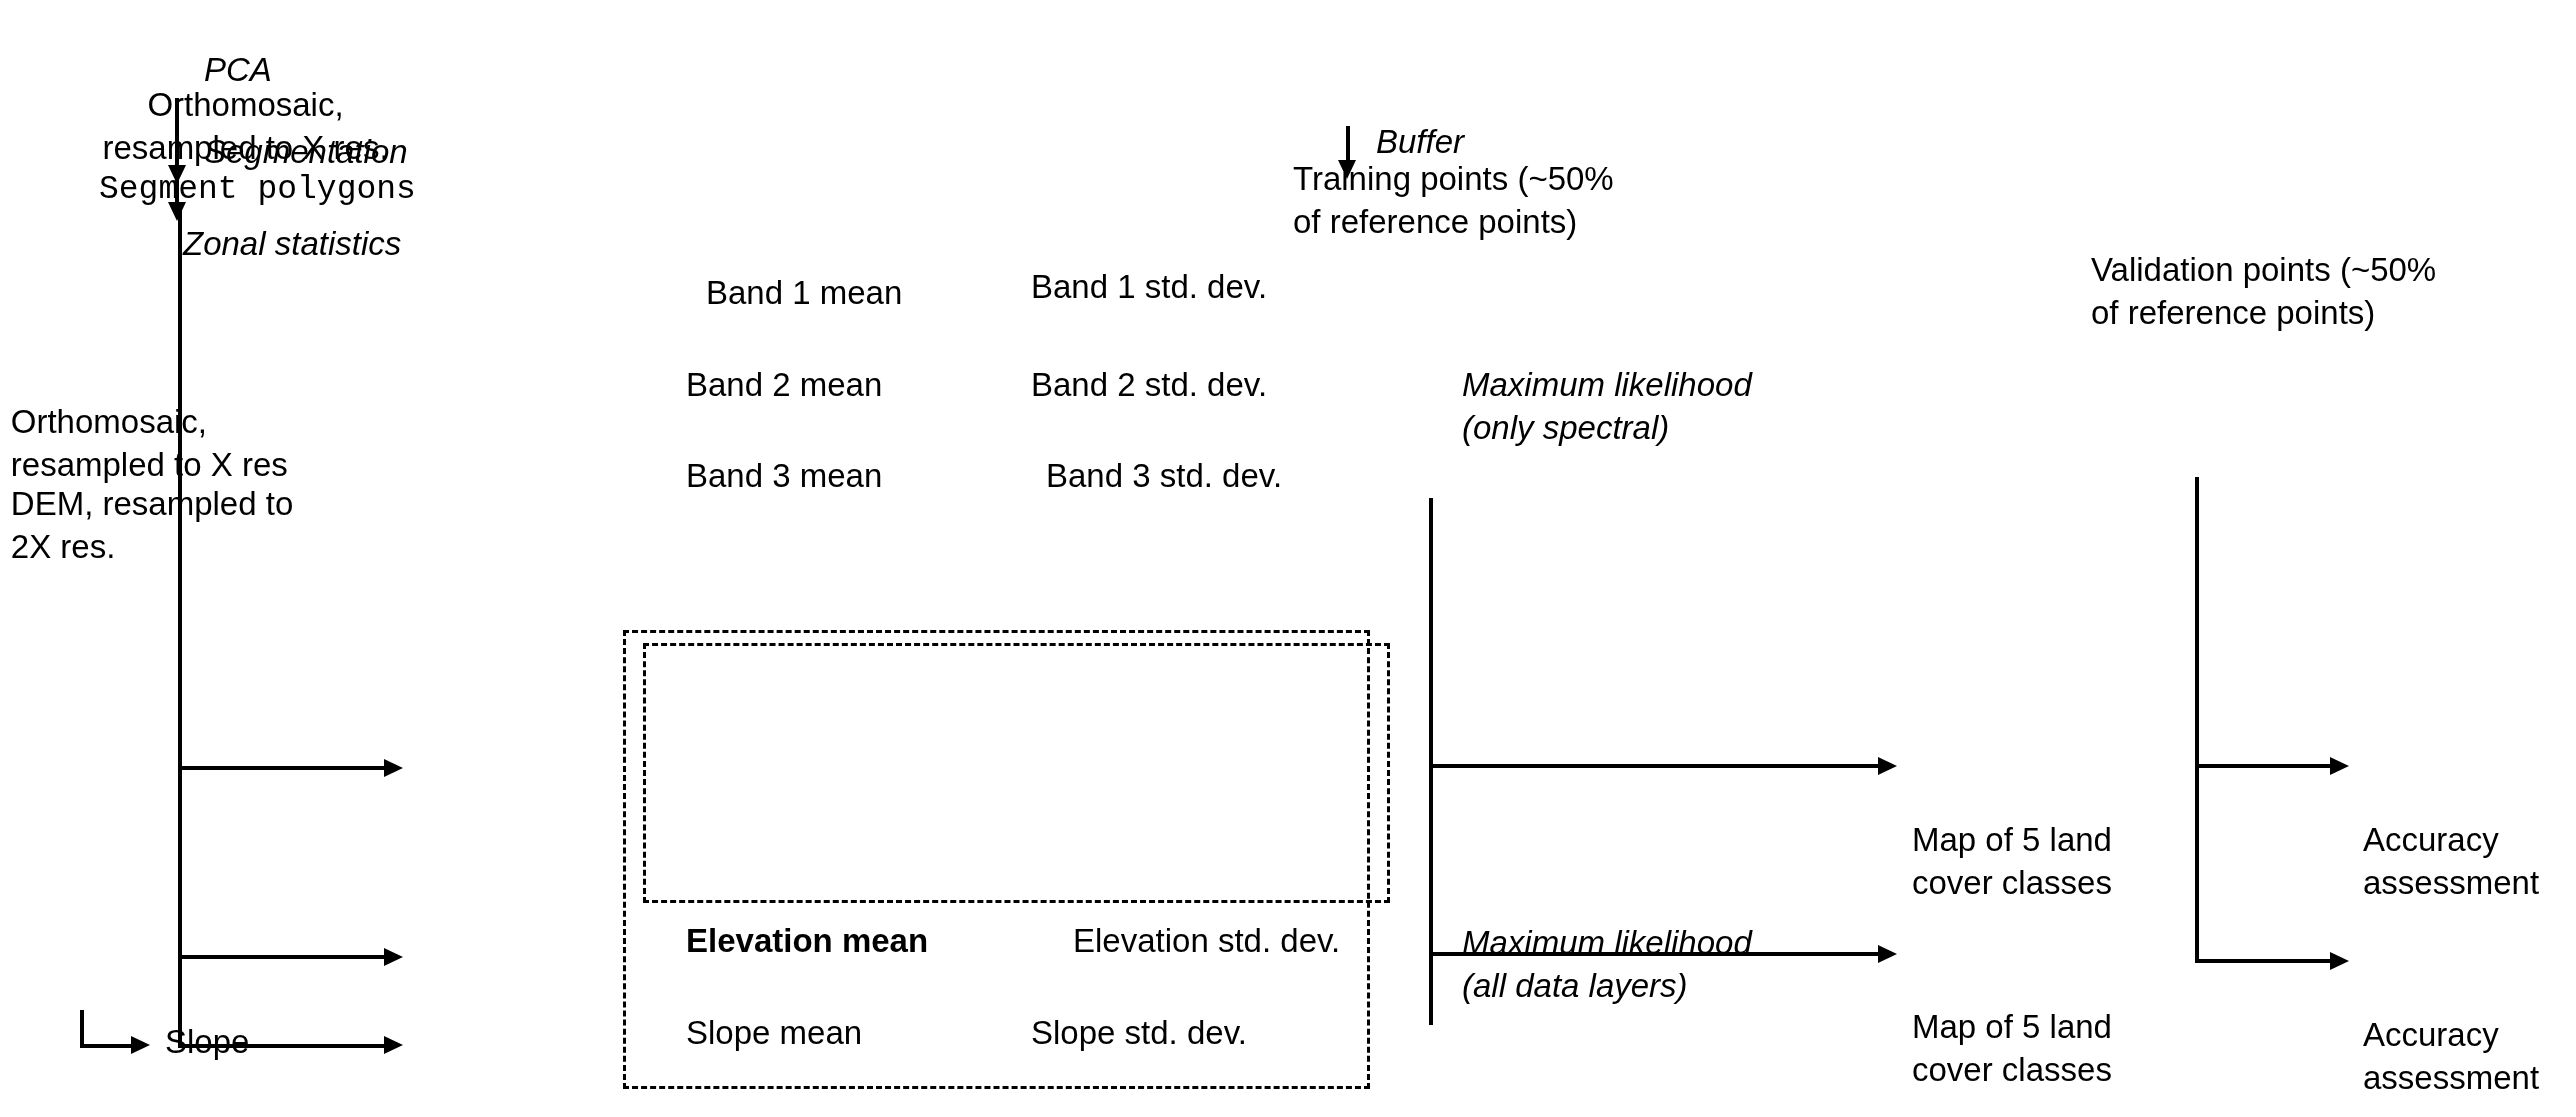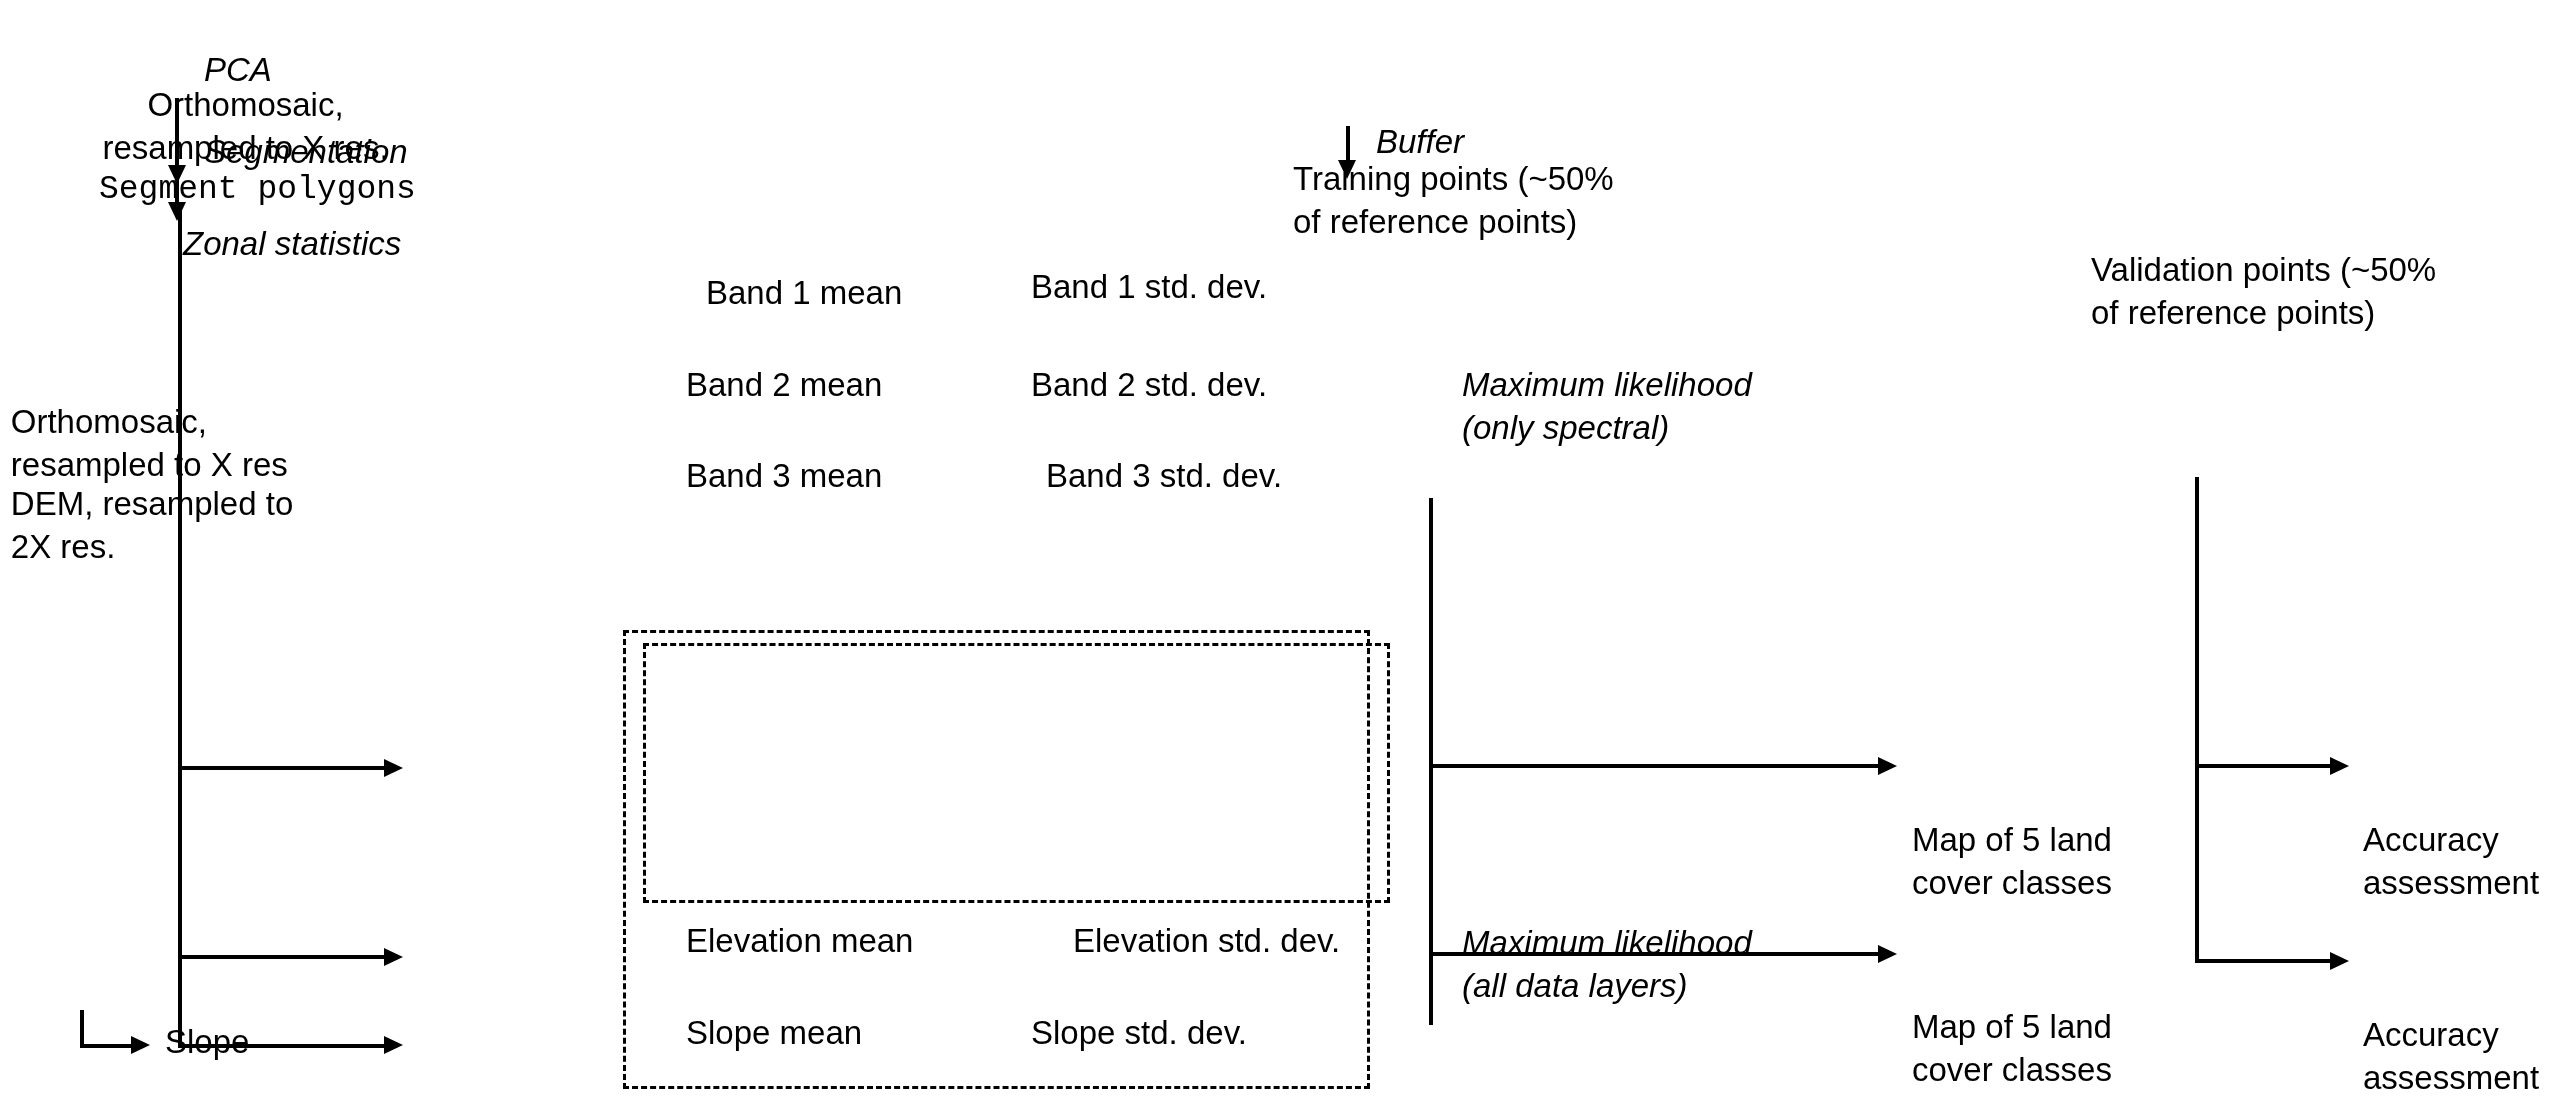--- a/index.html
+++ b/index.html
@@ -123,21 +123,21 @@
 
   <div class="lbl" style="left:686px; top:271px;margin-left:20px;">Band 1 mean</div>
   <div class="lbl" style="left:1031px; top:265px;">Band 1 std. dev.</div>
 
   <div class="lbl" style="left:686px; top:363px;">Band 2 mean</div>
   <div class="lbl" style="left:1031px; top:363px;">Band 2 std. dev.</div>
 
   <div class="lbl" style="left:686px; top:454px;">Band 3 mean</div>
   <div class="lbl" style="left:1046px; top:454px;">Band 3 std. dev.</div>
 
-  <div class="lbl" style="left:686px; top:919px;">Elevation mean</div>
+  <div class="lbl" style="left:686px; top:919px;font-weight:bold;">Elevation mean</div>
   <div class="lbl" style="left:1031px; top:919px;margin-left:42px;">Elevation std. dev.</div>
 
   <div class="lbl" style="left:686px; top:1011px;">Slope mean</div>
   <div class="lbl" style="left:1031px; top:1011px;">Slope std. dev.</div>
 
   <div class="lbl" style="left:1293px; top:71px;">
     <div>Training points (~50%<br>of reference points)</div>
   </div>
 
   <div class="vline" style="left:1346px; top:126px; height:38px;"></div>

